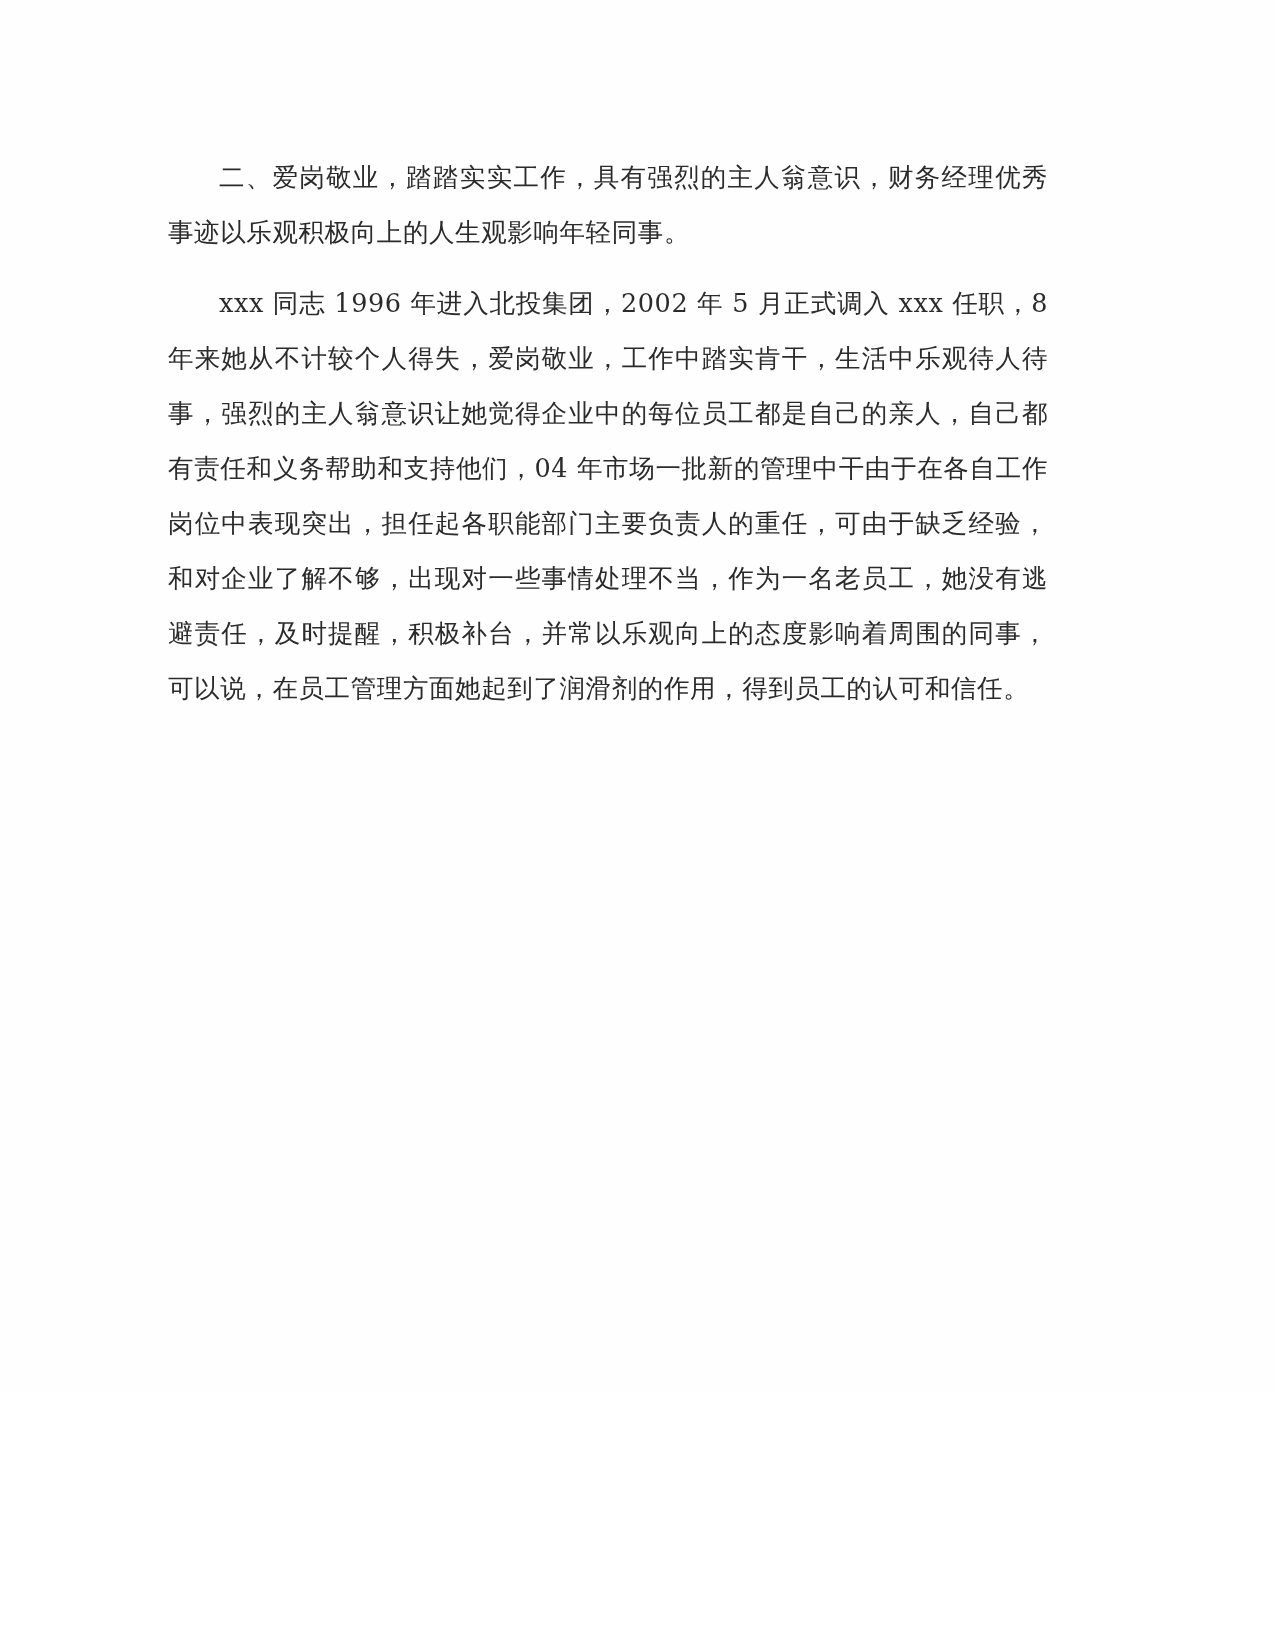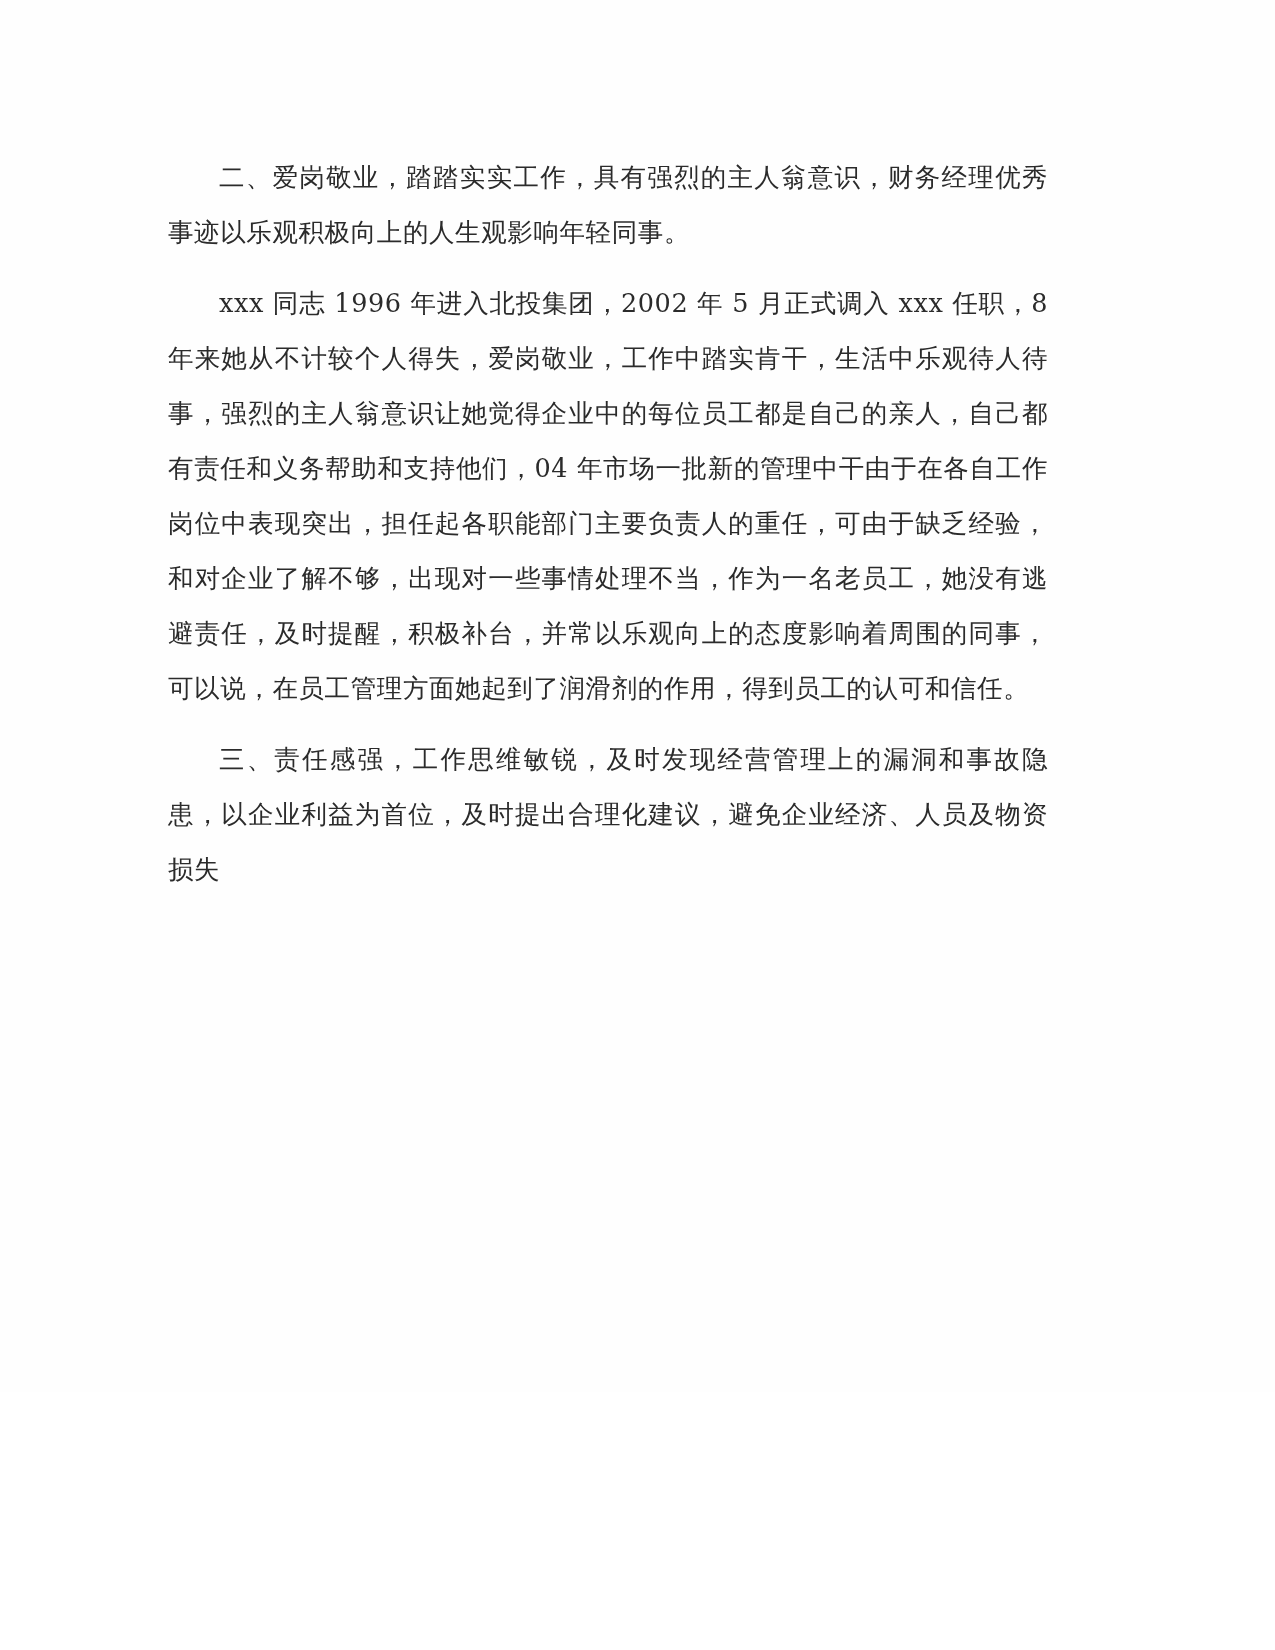--- a/index.html
+++ b/index.html
@@ -47,16 +47,15 @@
 </style>
 </head>
 <body>
 
 <div class="page">
   <div class="content">
     <p class="para indent">二、爱岗敬业，踏踏实实工作，具有强烈的主人翁意识，财务经理优秀事迹以乐观积极向上的人生观影响年轻同事。</p>
     <div class="spacer-sm"></div>
     <p class="para indent">xxx 同志 1996 年进入北投集团，2002 年 5 月正式调入 xxx 任职，8 年来她从不计较个人得失，爱岗敬业，工作中踏实肯干，生活中乐观待人待事，强烈的主人翁意识让她觉得企业中的每位员工都是自己的亲人，自己都有责任和义务帮助和支持他们，04 年市场一批新的管理中干由于在各自工作岗位中表现突出，担任起各职能部门主要负责人的重任，可由于缺乏经验，和对企业了解不够，出现对一些事情处理不当，作为一名老员工，她没有逃避责任，及时提醒，积极补台，并常以乐观向上的态度影响着周围的同事，可以说，在员工管理方面她起到了润滑剂的作用，得到员工的认可和信任。</p>
     <div class="spacer-sm"></div>
-    <p class="para indent">三、责任感强，工作思维敏锐，及时发现经营管理上的漏洞和事故隐患，以企业利益为首位，及时提出合理化建议，避免企业经济、人员及物资损失</p>
     <div class="spacer-sm"></div>
   </div>
 </div>
 
 </body></html>

